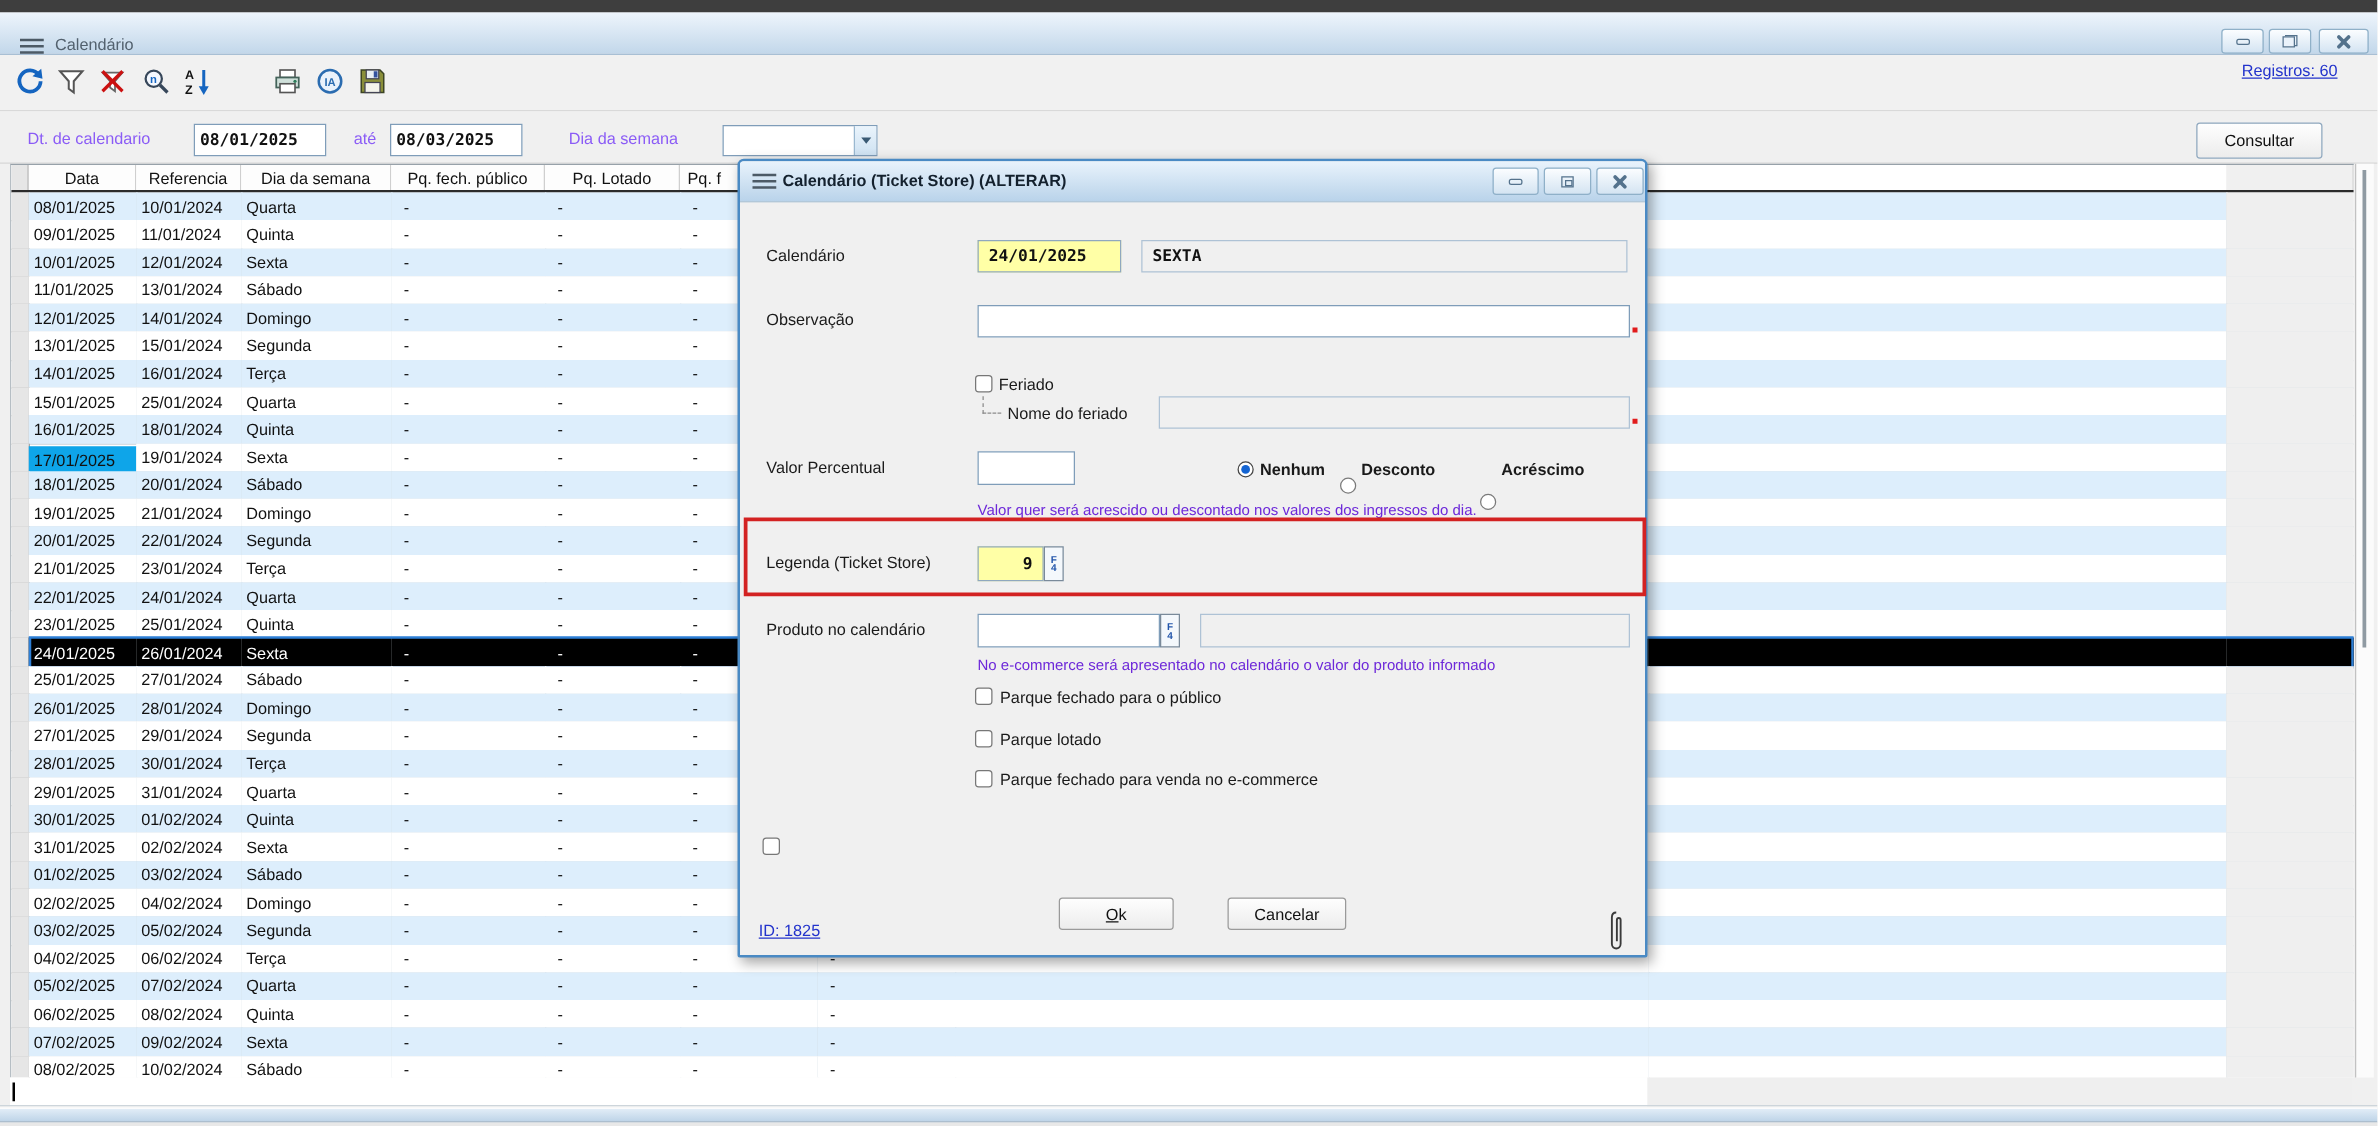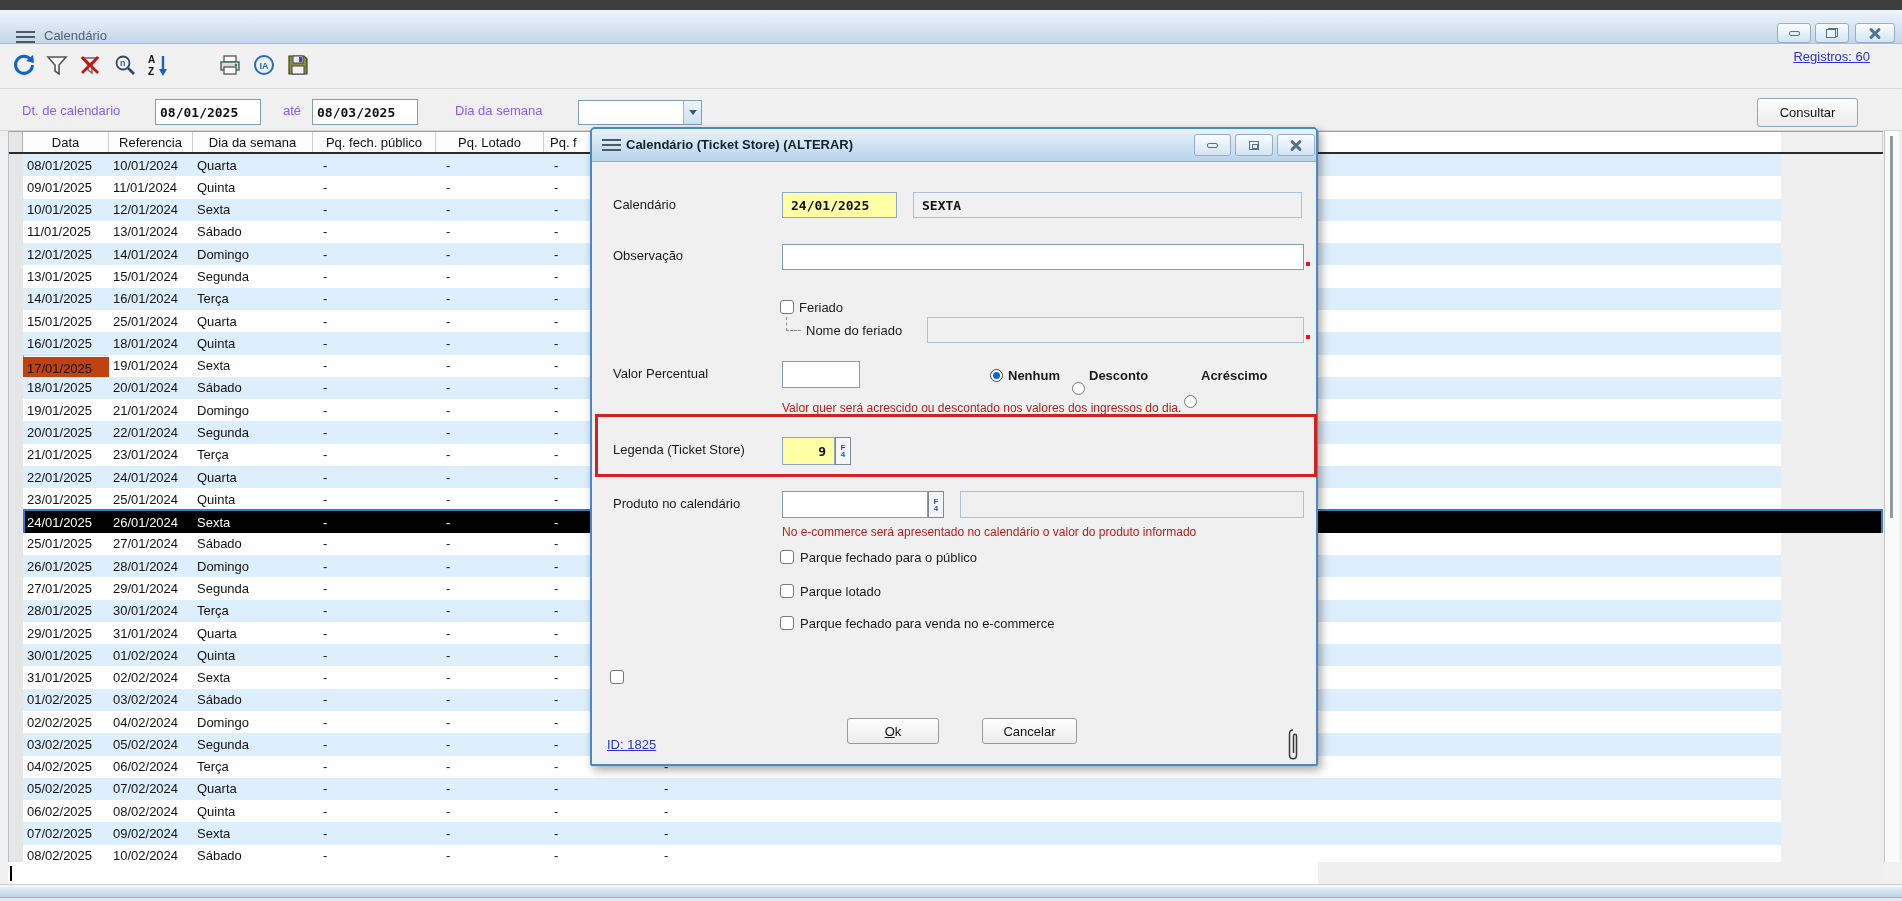--- a/index.html
+++ b/index.html
@@ -4,21 +4,21 @@
 <style>
   :root{
     --stripe:#ddeefc; --sel-bg:#000000; --sel-border:#2d7fd6; --hl-border:#d32222;
     --yellow:#ffffa6; --link:#2333cc; --dlg-border:#4a8ac4;
   }
   *{margin:0;padding:0;box-sizing:border-box}
   html,body{width:1902px;height:901px;overflow:hidden}
   body{position:relative;font-family:"Liberation Sans",sans-serif;background:#f0f0f0;font-size:13px;color:#111}
   .abs{position:absolute}
   .lbl{font-size:13px;color:#8b5cf6;white-space:nowrap}
-  .small{font-size:12px;color:#b91c1c;white-space:nowrap}
+  .small{font-size:12px;color:#6d28d9;white-space:nowrap}
   .link{color:var(--link);text-decoration:underline;font-size:13px;white-space:nowrap;cursor:pointer}
   .field{background:#fff;border:1px solid #7f9db9}
   .dfield{background:#f0f0f0;border:1px solid #aec2d5}
   .yfield{background:var(--yellow);border:1px solid #8fa8bf}
   .mono{font-family:"DejaVu Sans Mono",monospace;font-weight:bold;font-size:13px;color:#111}
   input{font-family:"Liberation Sans",sans-serif;font-size:13px;outline:none;padding:0 4px}
   input.mono{font-family:"DejaVu Sans Mono",monospace;font-weight:bold}
   .btn{background:linear-gradient(#fefefe,#ececec);border:1px solid #9a9a9a;border-radius:3px;
        font-size:13px;display:flex;align-items:center;justify-content:center;cursor:pointer;color:#111}
   .cbox{width:14px;height:14px;background:#fff;border:1px solid #777;border-radius:3px}
@@ -241,21 +241,21 @@
     <div class="cell" style="left: 100px; top: 200.24px; width: 85px; height: 23.28px; background: var(--stripe);">18/01/2024</div>
     <div class="cell" style="left: 184px; top: 200.24px; width: 121px; height: 23.28px; background: var(--stripe);">Quinta</div>
     <div class="cell" style="left: 304px; top: 200.24px; width: 124px; height: 23.28px; background: var(--stripe); padding-left: 10px;">-</div>
     <div class="cell" style="left: 427px; top: 200.24px; width: 109px; height: 23.28px; background: var(--stripe); padding-left: 10px;">-</div>
     <div class="cell" style="left: 535px; top: 200.24px; width: 111px; height: 23.28px; background: var(--stripe); padding-left: 10px;">-</div>
     <div class="cell" style="left: 645px; top: 200.24px; width: 111px; height: 23.28px; background: var(--stripe); padding-left: 10px;">-</div>
     <div class="cell" style="left: 755px; top: 200.24px; width: 556px; height: 23.28px; background: var(--stripe);"></div>
     <div class="cell" style="left: 1310px; top: 200.24px; width: 463px; height: 23.28px; background: var(--stripe);"></div>
     <div class="cell" style="left: 1772px; top: 200.24px; width: 103px; height: 23.28px; background: rgb(239, 239, 239); border-right: none;"></div>
     <div class="cell" style="left: 0px; top: 222.52px; width: 15px; height: 23.28px; background: rgb(230, 230, 230); border-right: 1px solid rgb(168, 168, 168); border-bottom: 1px solid rgb(184, 184, 184);"></div>
-    <div class="cell" style="left: 14px; top: 225px; width: 87px; height: 23.28px; background: #c2410c;">17/01/2025</div>
+    <div class="cell" style="left: 14px; top: 225px; width: 87px; height: 23.28px; background: #0ea5e9;">17/01/2025</div>
     <div class="cell" style="left: 100px; top: 222.52px; width: 85px; height: 23.28px; background: rgb(255, 255, 255);">19/01/2024</div>
     <div class="cell" style="left: 184px; top: 222.52px; width: 121px; height: 23.28px; background: rgb(255, 255, 255);">Sexta</div>
     <div class="cell" style="left: 304px; top: 222.52px; width: 124px; height: 23.28px; background: rgb(255, 255, 255); padding-left: 10px;">-</div>
     <div class="cell" style="left: 427px; top: 222.52px; width: 109px; height: 23.28px; background: rgb(255, 255, 255); padding-left: 10px;">-</div>
     <div class="cell" style="left: 535px; top: 222.52px; width: 111px; height: 23.28px; background: rgb(255, 255, 255); padding-left: 10px;">-</div>
     <div class="cell" style="left: 645px; top: 222.52px; width: 111px; height: 23.28px; background: rgb(255, 255, 255); padding-left: 10px;">-</div>
     <div class="cell" style="left: 755px; top: 222.52px; width: 556px; height: 23.28px; background: rgb(255, 255, 255);"></div>
     <div class="cell" style="left: 1310px; top: 222.52px; width: 463px; height: 23.28px; background: rgb(255, 255, 255);"></div>
     <div class="cell" style="left: 1772px; top: 222.52px; width: 103px; height: 23.28px; background: rgb(239, 239, 239); border-right: none;"></div>
     <div class="cell" style="left: 0px; top: 244.8px; width: 15px; height: 23.28px; background: rgb(230, 230, 230); border-right: 1px solid rgb(168, 168, 168); border-bottom: 1px solid rgb(184, 184, 184);"></div>

